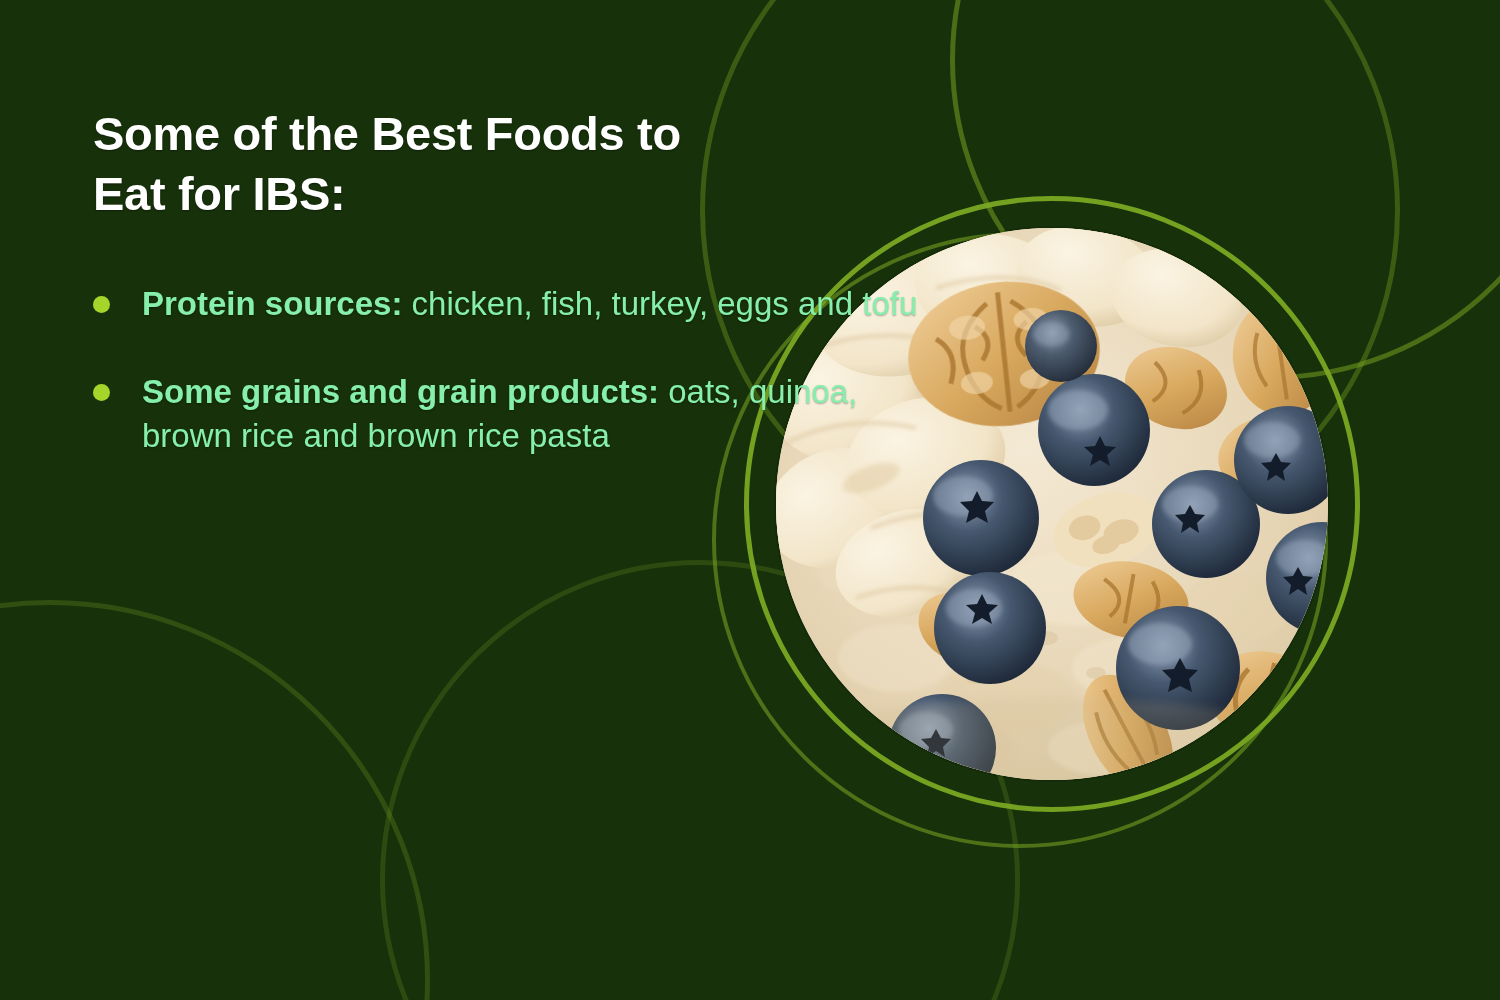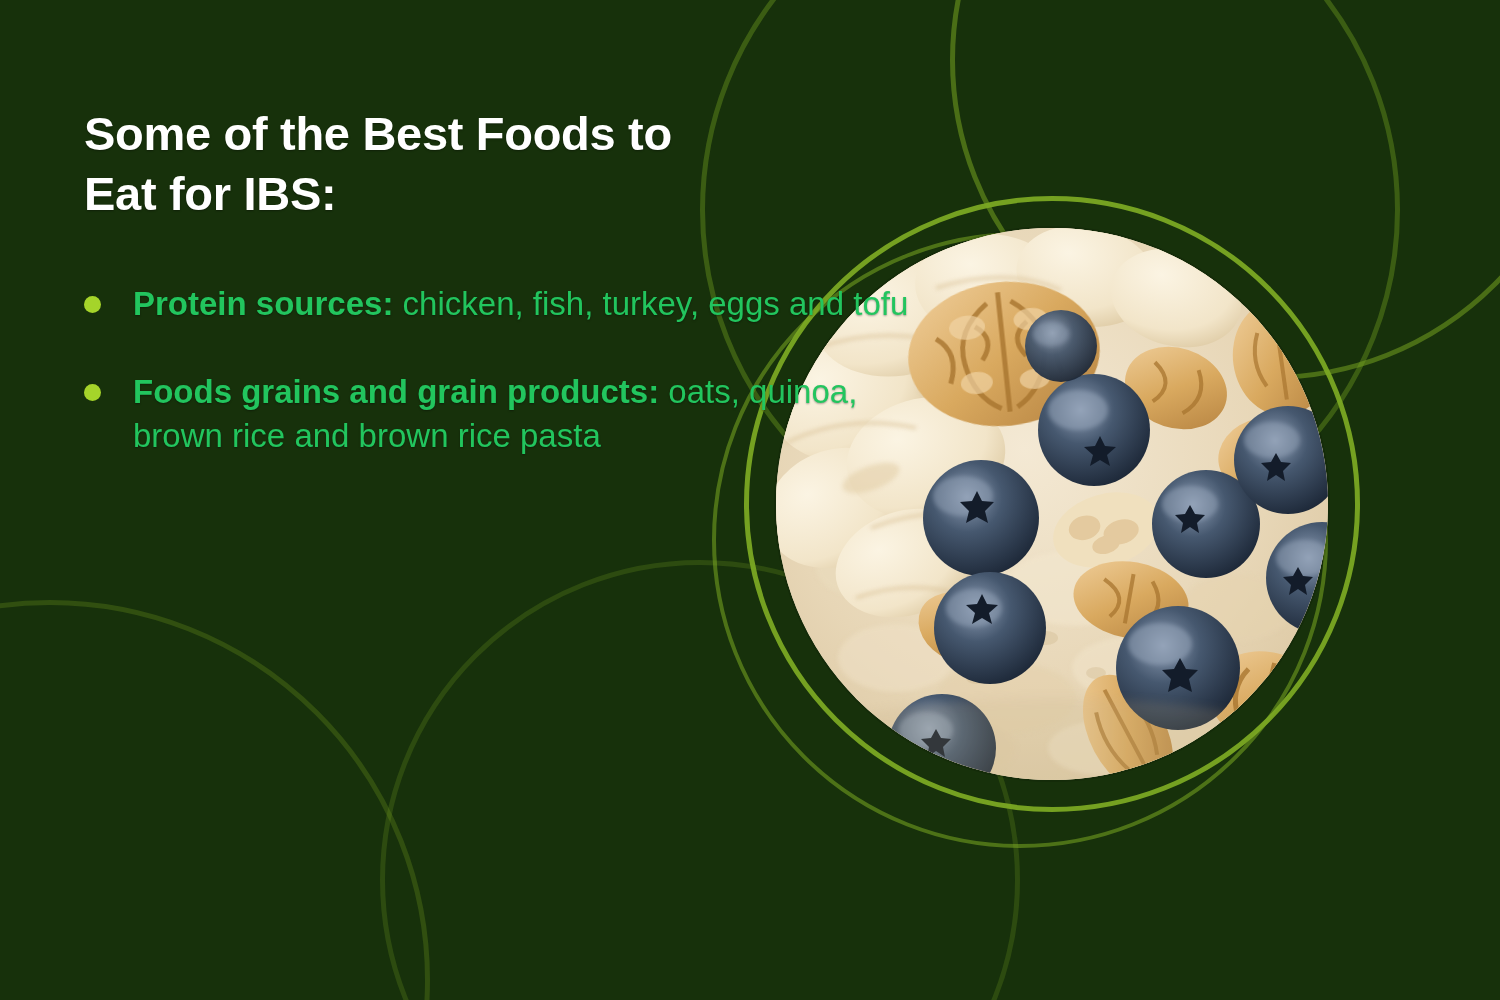--- a/index.html
+++ b/index.html
@@ -44,21 +44,21 @@
     border-width:5px; border-color:rgba(122,168,35,0.95);
   }
   #ring-f { 
     left:712px; top:232px; width:616px; height:616px;
     border-width:4px; border-color:rgba(122,168,35,0.55);
   }
 
   
   #text-col {
     position:absolute;
-    left:84px; top:104px;
+    left:93px; top:104px;
     width:880px;
     z-index:5;
   }
   #page-title {
     color:#ffffff;
     font-size:47px;
     font-weight:bold;
     line-height:1.28;
     letter-spacing:-0.3px;
     white-space:pre-line;
@@ -73,21 +73,21 @@
   .bullet-row:last-child { margin-bottom:0; }
   .bullet-dot {
     flex:0 0 auto;
     width:17px; height:17px;
     border-radius:50%;
     background:#a5d42a;
     margin-top:14px;
     margin-right:32px;
   }
   .bullet-text {
-    color:#22c55e;
+    color:#86efac;
     font-size:33px;
     line-height:1.33;
     max-width:810px;
     text-shadow:0 1px 2px rgba(0,0,0,0.35);
   }
   .bullet-text b { font-weight:bold; }
 
   
   #photo-circle {
     position:absolute;
@@ -124,21 +124,21 @@
 
       <li class="bullet-row">
         <span class="bullet-dot" style="background: rgb(165, 212, 42);"></span>
         <span class="bullet-text"><b>Protein sources:</b><span> chicken, fish, turkey, eggs and tofu</span></span>
       </li>
 
 
 
       <li class="bullet-row">
         <span class="bullet-dot" style="background: rgb(165, 212, 42);"></span>
-        <span class="bullet-text"><b>Foods grains and grain products:</b><span> oats, quinoa, brown rice and brown rice pasta</span></span>
+        <span class="bullet-text"><b>Some grains and grain products:</b><span> oats, quinoa, brown rice and brown rice pasta</span></span>
       </li>
 
     </ul>
   </div>
 
   <div id="photo-circle">
     <svg id="photo-svg" viewBox="0 0 552 552" preserveAspectRatio="xMidYMid slice">
       <defs>
         <radialGradient id="bbGrad" cx="38%" cy="32%" r="72%">
           <stop offset="0%" stop-color="#8d9db4"></stop>

